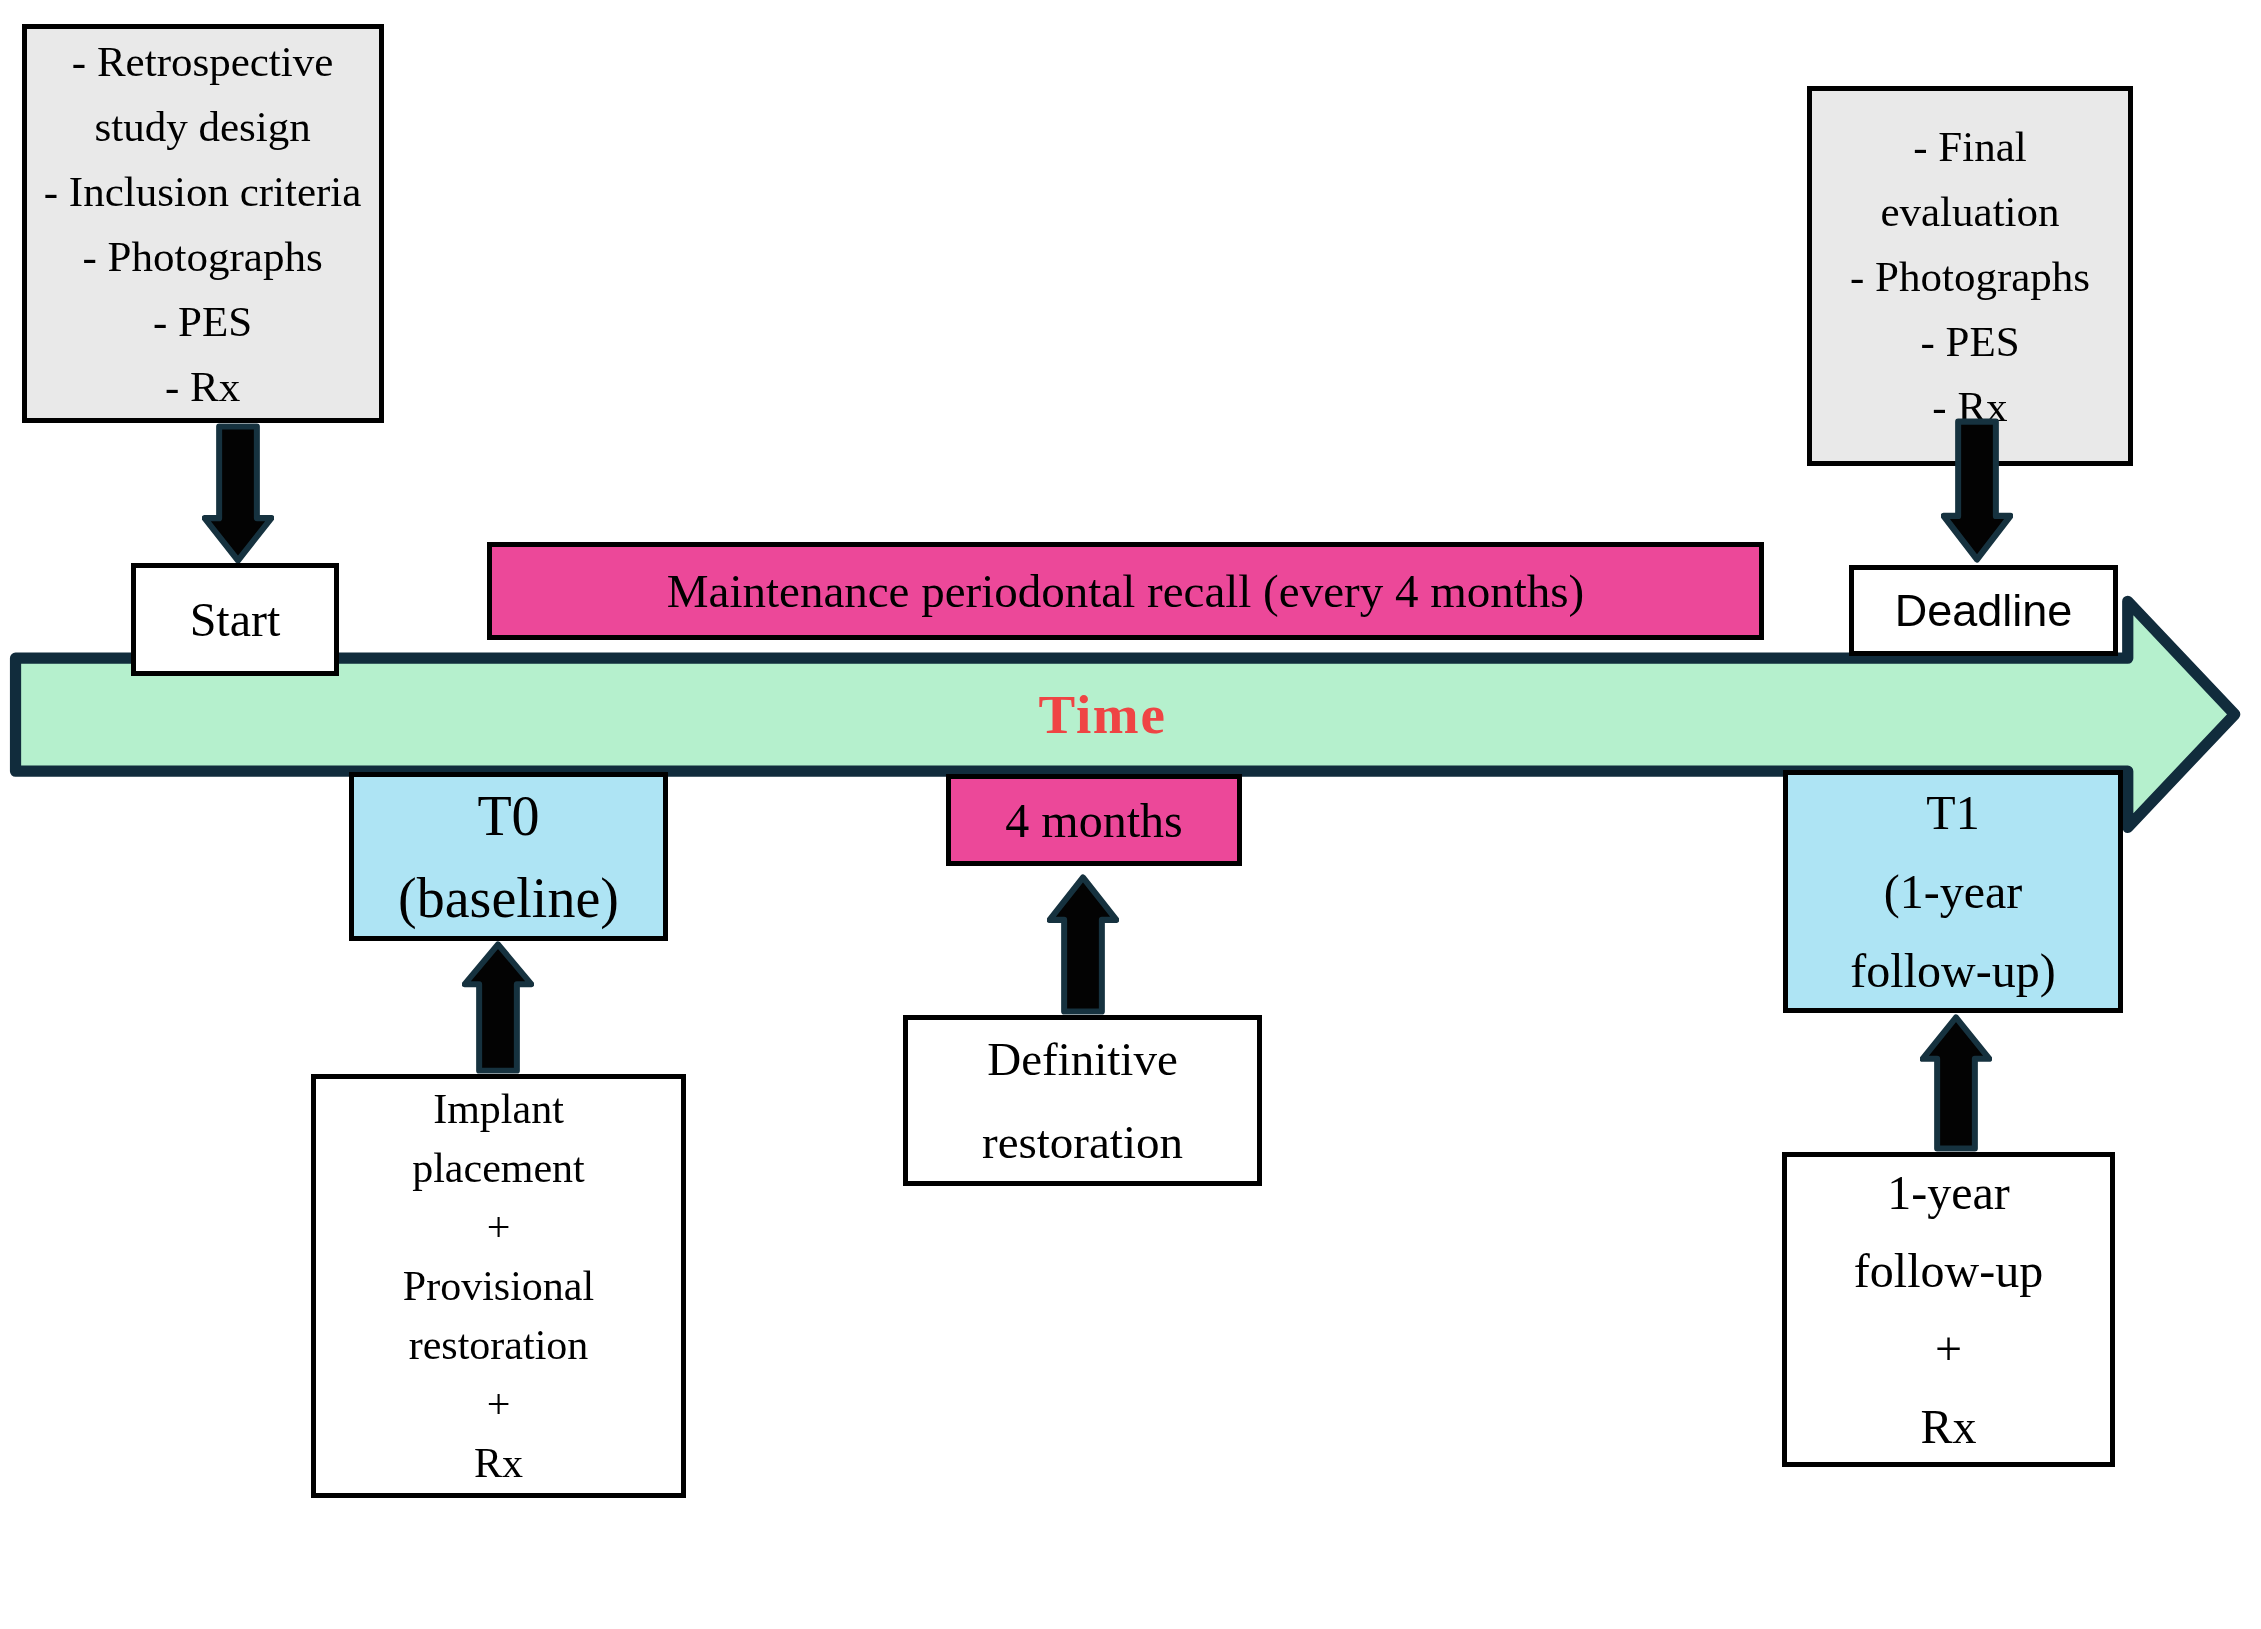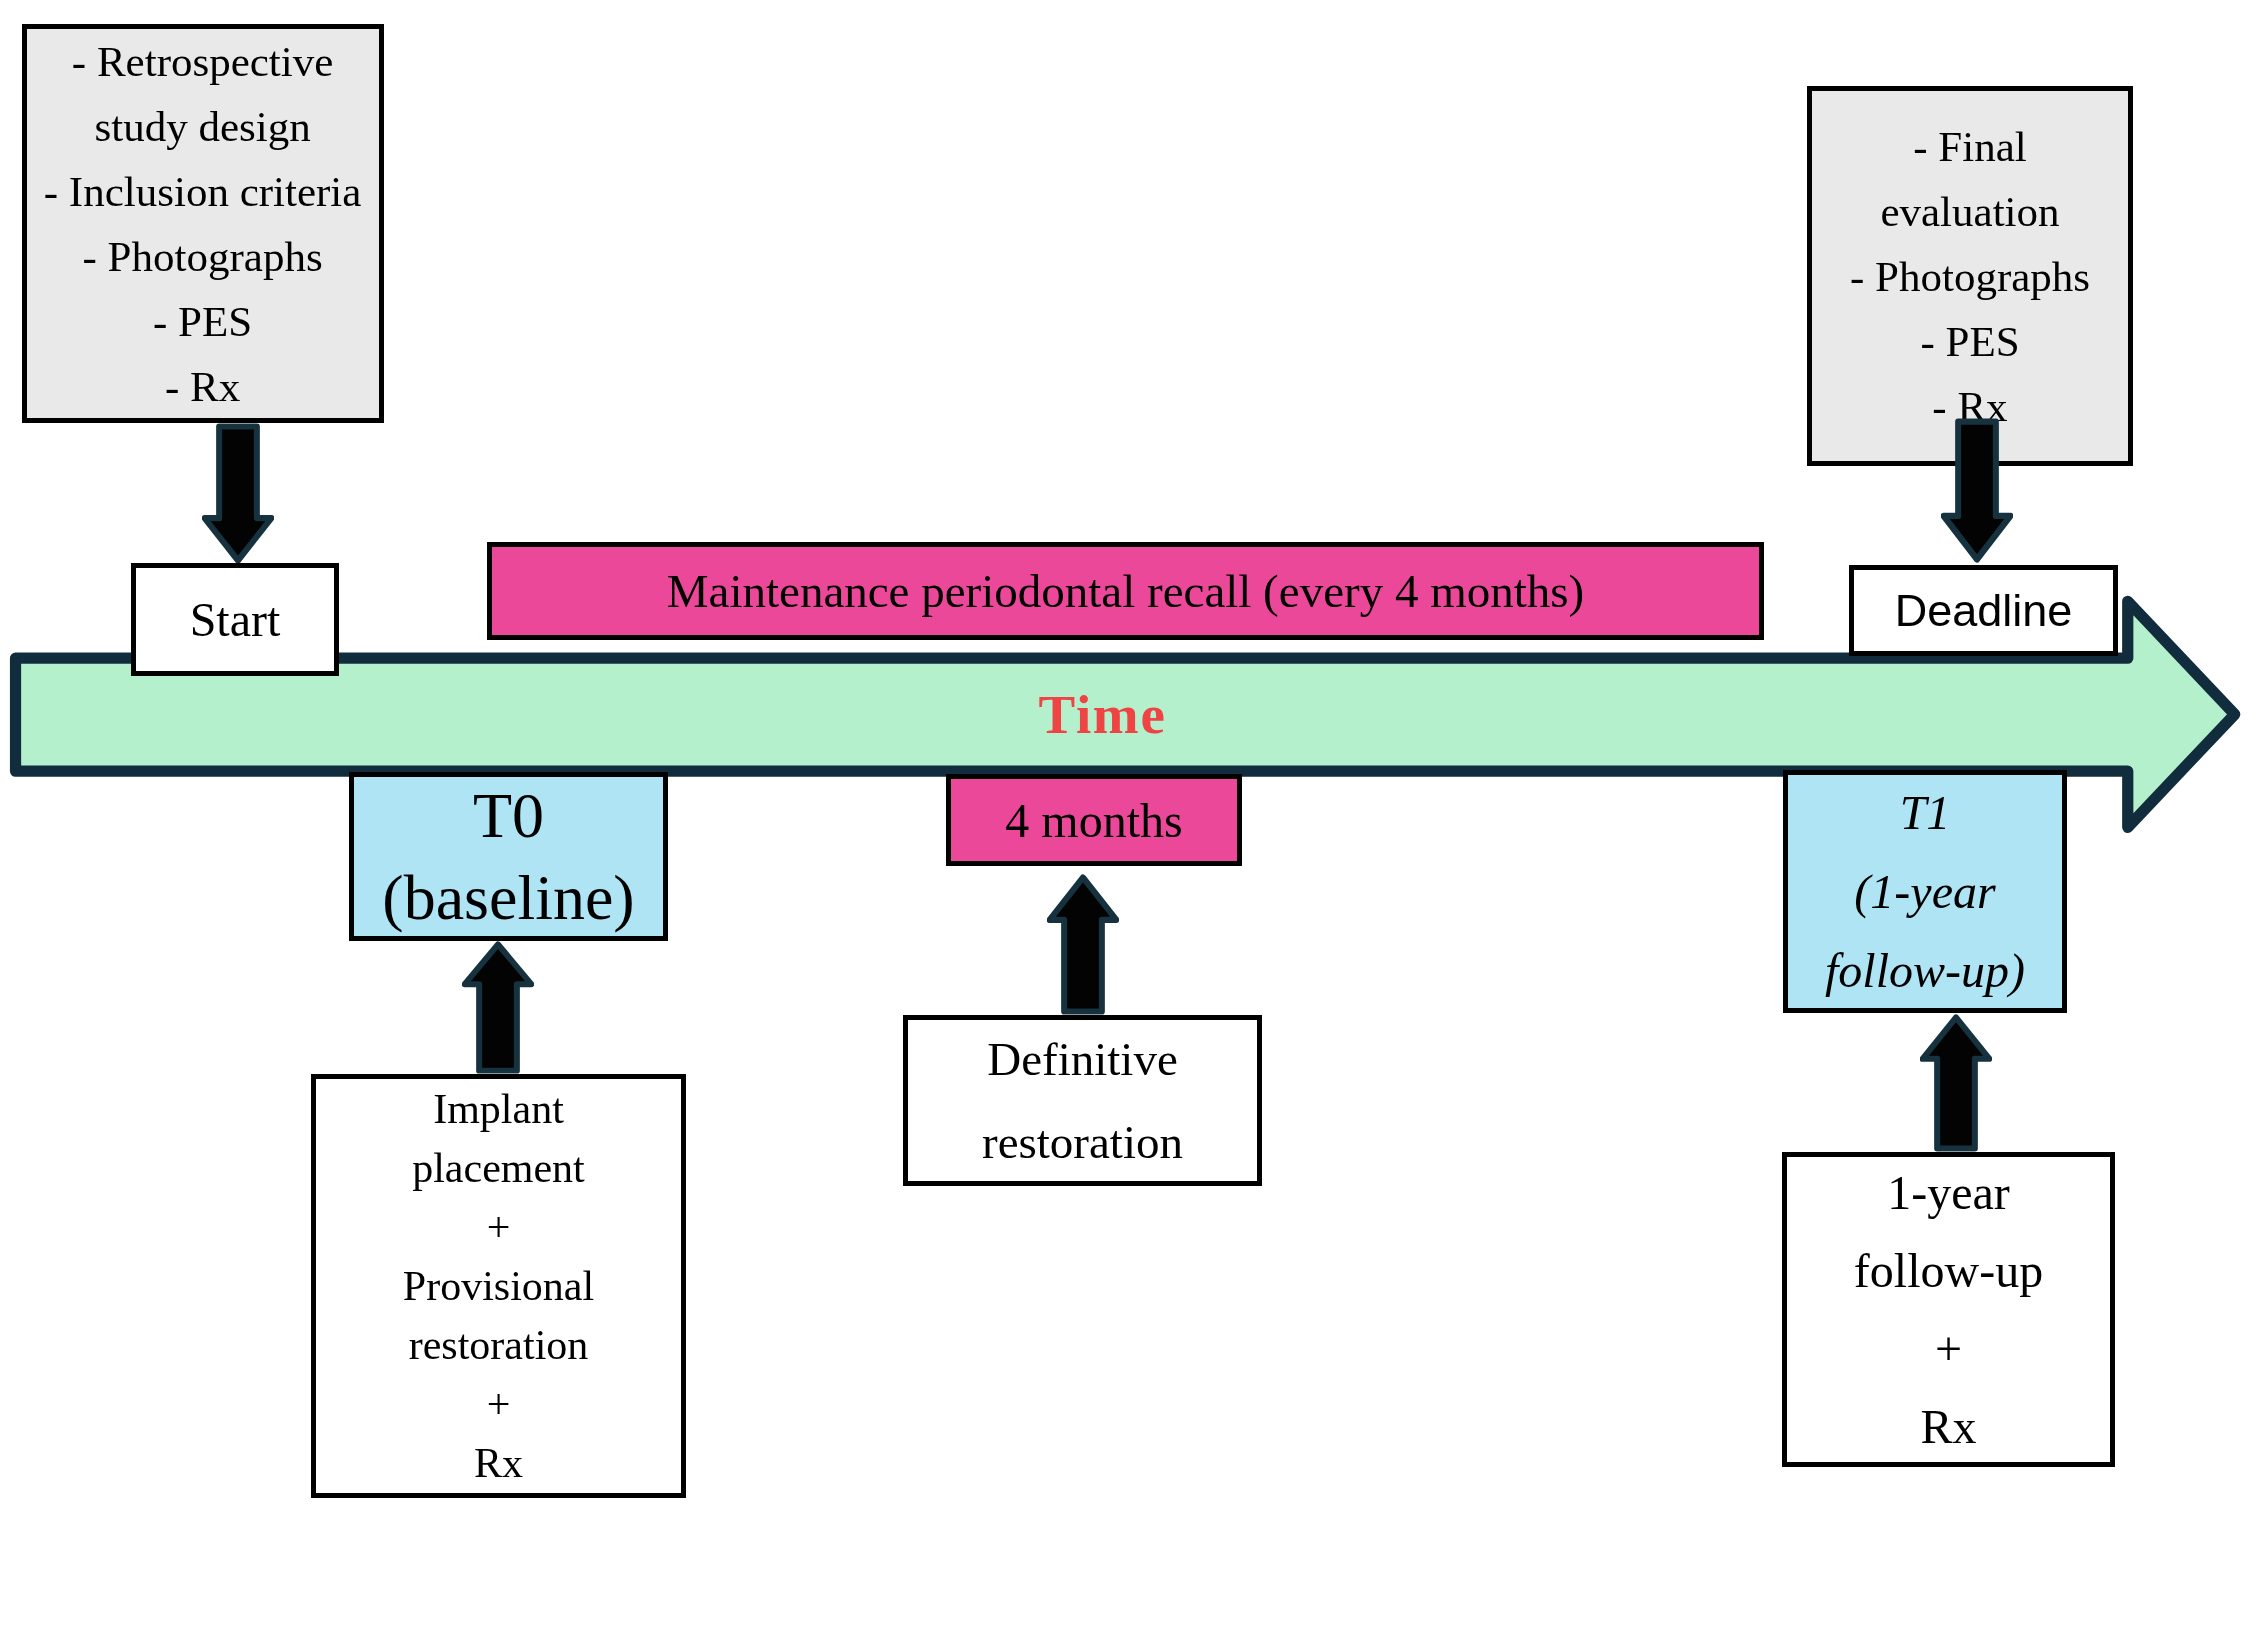--- a/index.html
+++ b/index.html
@@ -19,21 +19,21 @@
     box-sizing:border-box;
     white-space:pre-line;
   }
   .gray-box{background:#e9e9e9;font-size:43px;line-height:65px;}
   .white-box{background:#ffffff;}
   .stage-box{background:#aee4f4;}   
   .recall-box{background:#ec4899;}  
   .label-start{font-size:48px;}
   .label-deadline{font-family:"Liberation Sans","DejaVu Sans",sans-serif;font-size:45px;}
   .label-maint{font-size:47px;}
-  .label-t0{font-size:64px;line-height:82px;}
+  .label-t0{font-size:56px;line-height:82px;}
   .label-4m{font-size:48px;}
   .label-t1{font-size:48px;line-height:79px;}
   .label-implant{font-size:42px;line-height:59px;}
   .label-def{font-size:47px;line-height:83px;}
   .label-1y{font-size:48px;line-height:78px;}
   .time-label{
     position:absolute;left:930px;top:658px;width:345px;height:113px;
     display:flex;align-items:center;justify-content:center;
     font-size:55px;font-weight:bold;color:#ef4444;
     letter-spacing:1.7px;
@@ -75,21 +75,21 @@
 
   <div class="box recall-box label-maint" style="left:487px;top:542px;width:1277px;height:98px;">Maintenance periodontal recall (every 4 months)</div>
 
   <div class="box white-box label-deadline" style="left:1849px;top:565px;width:269px;height:91px;">Deadline</div>
 
   <div class="box stage-box label-t0" style="left:349px;top:772px;width:319px;height:169px;">T0
 (baseline)</div>
 
   <div class="box recall-box label-4m" style="left:946px;top:774px;width:296px;height:92px;">4 months</div>
 
-  <div class="box stage-box label-t1" style="left:1783px;top:770px;width:284px;height:243px;font-style:italic;">T1
+  <div class="box stage-box label-t1" style="left:1783px;top:770px;width:340px;height:243px;">T1
 (1-year
 follow-up)</div>
 
   <svg style="left:462px;top:941px;" width="72" height="133" viewBox="0 0 84 160" preserveAspectRatio="none">
     <polygon points="42,4 81,52 64,52 64,156 20,156 20,52 3,52" stroke="#16323f" stroke-width="7" stroke-linejoin="round" fill="#030303"></polygon>
   </svg>
 
   <svg style="left:1047px;top:874px;" width="72" height="141" viewBox="0 0 84 160" preserveAspectRatio="none">
     <polygon points="42,4 81,52 64,52 64,156 20,156 20,52 3,52" stroke="#16323f" stroke-width="7" stroke-linejoin="round" fill="#030303"></polygon>
   </svg>

